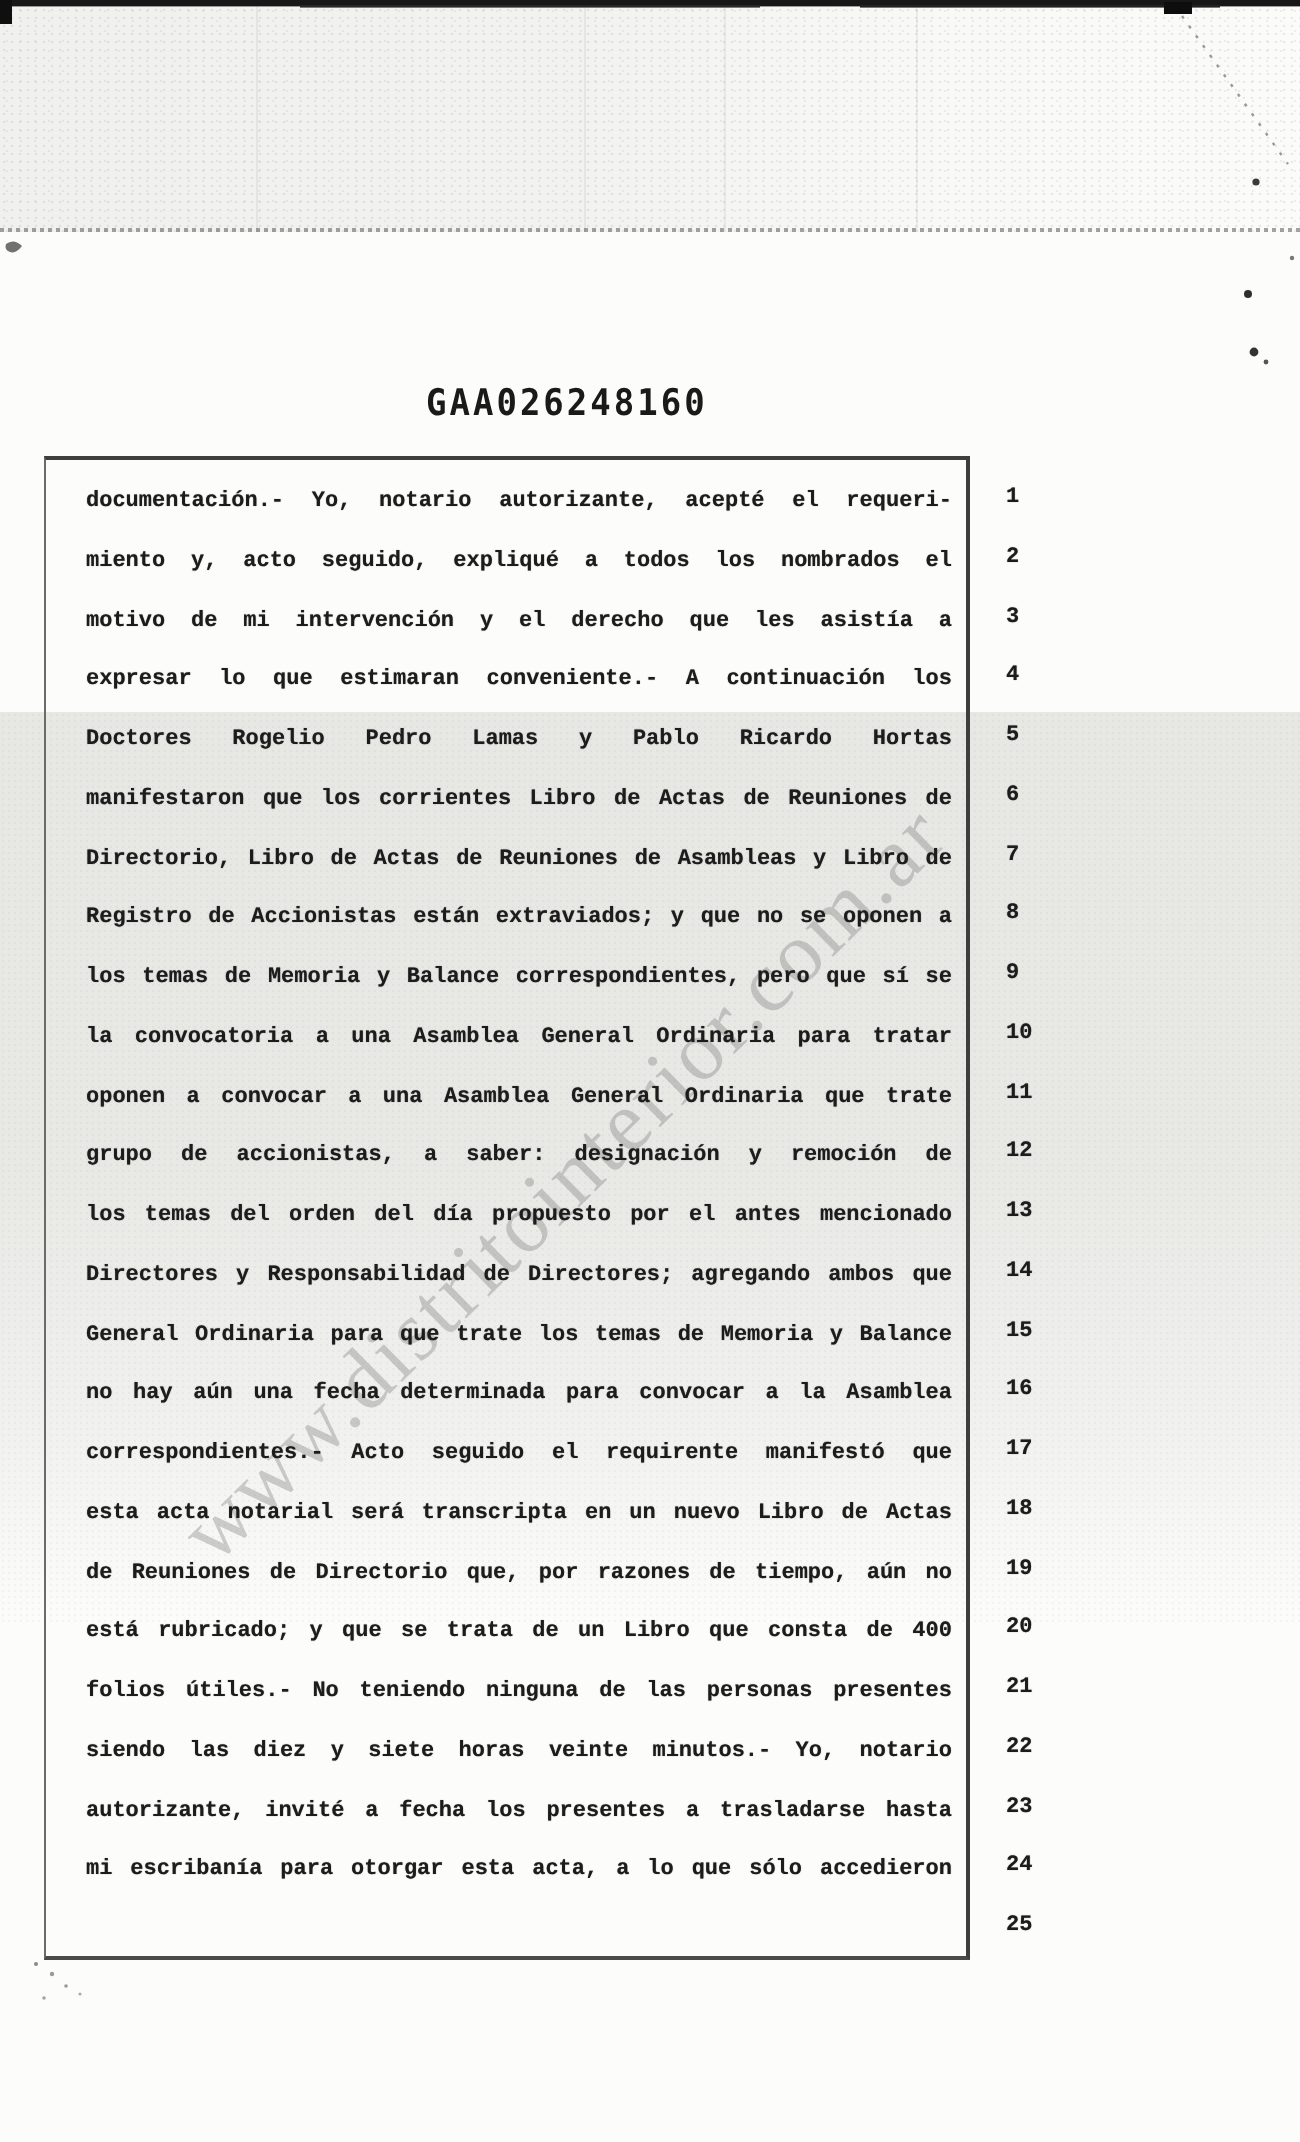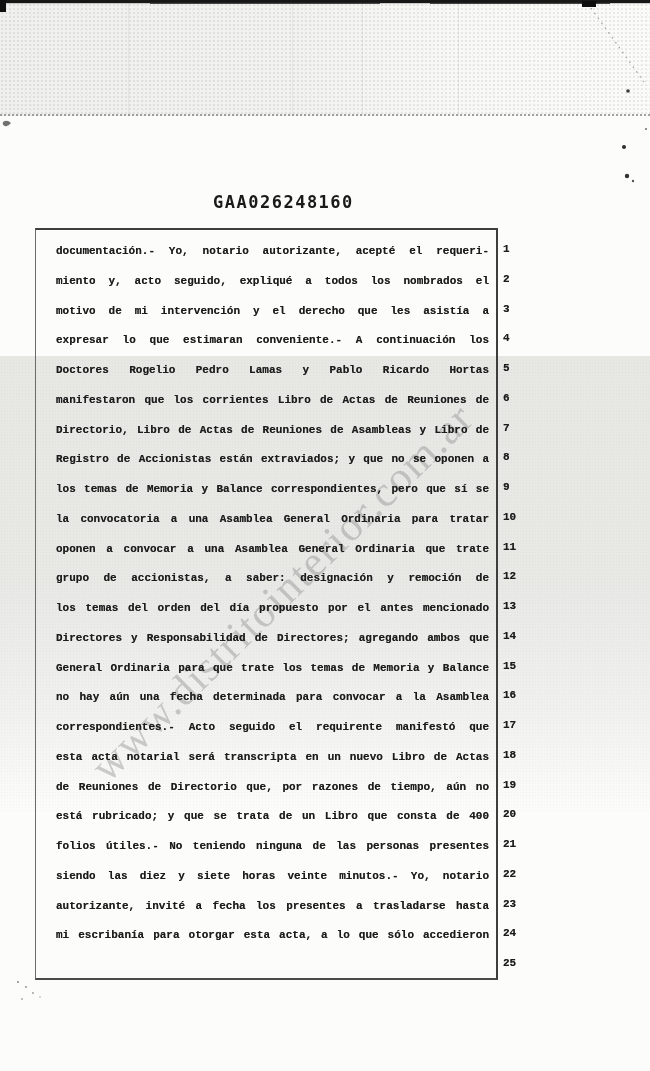--- a/index.html
+++ b/index.html
@@ -51,21 +51,21 @@
   
   .doc-code{
     position:absolute;left:213px;top:192px;
     font-family:"DejaVu Sans Mono", monospace;
     font-weight:700;font-size:17px;letter-spacing:1.5px;
     color:#1a1a1a;z-index:2;
     transform:scaleY(1.08);
   }
   
   .text-box{
-    position:absolute;left:35px;top:228px;
+    position:absolute;left:22px;top:228px;
     width:463px;height:752px;
     border-top:2px solid #3e3e3c;
     border-bottom:2px solid #4a4a48;
     border-left:1px solid #6b6b68;
     border-right:2px solid #3e3e3c;
     box-sizing:border-box;
     z-index:2;background:transparent;
   }
   .lines-col{padding:7px 7px 0 20px;}
   .text-line{

